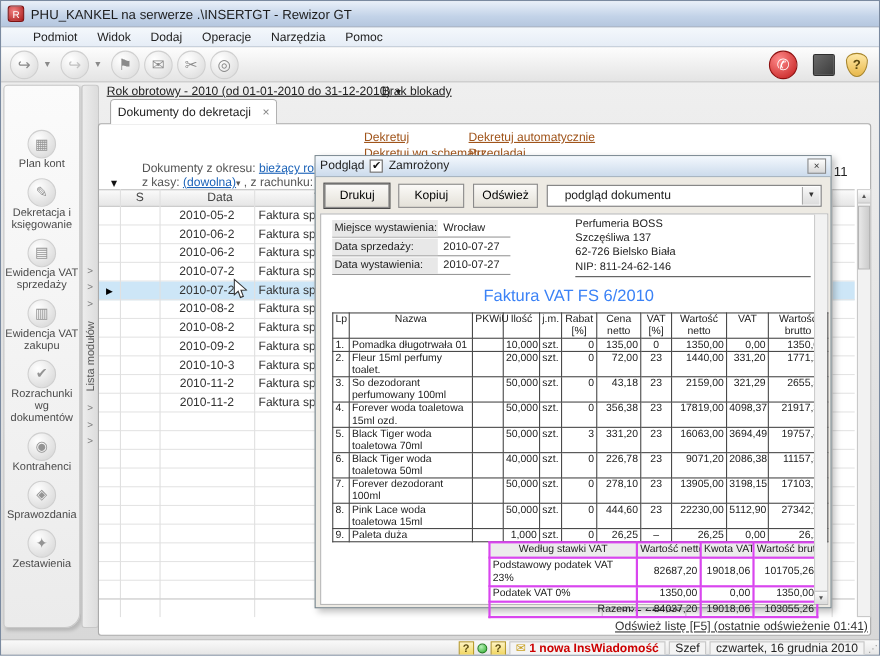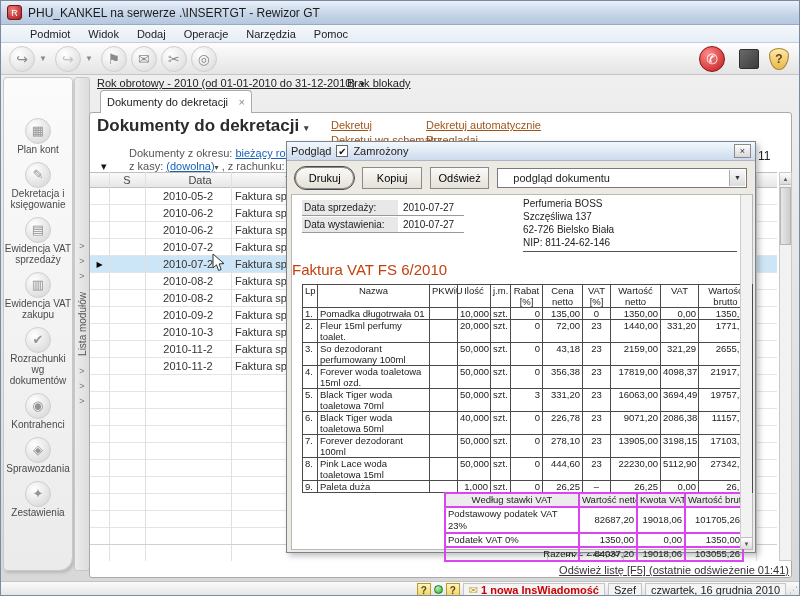--- a/index.html
+++ b/index.html
@@ -118,43 +118,43 @@
     background:#edeae3; border:1px solid #76858f; box-shadow:3px 3px 6px rgba(0,0,0,.25); }
   .dtitle { height:19px; background:linear-gradient(#f3f8fd,#ccdbec); border-bottom:1px solid #a9b6c2;
     display:flex; align-items:center; padding:0 4px; gap:5px; }
   .dclose { margin-left:auto; width:17px; height:14px; background:linear-gradient(#fdfdfd,#d8d8d8);
     border:1px solid #8a8a8a; font-size:9px; line-height:12px; text-align:center; color:#333; cursor:pointer; }
   .cbx { width:12px; height:12px; background:#fff; border:1px solid #666; font-size:10px; line-height:11px;
     text-align:center; color:#111; cursor:pointer; }
   .dtools { height:33px; display:flex; align-items:center; padding:0 8px; gap:8px; }
   .dbtn { width:60px; height:22px; background:linear-gradient(#fbfaf8,#e4e1d8); border:1px solid #8a8a8a;
     font-size:11px; cursor:pointer; font-family:"Liberation Sans",sans-serif; }
-  .dbtn.def { outline:1px solid #4a4a4a;border-radius:11px; }
+  .dbtn.def { outline:1px solid #4a4a4a; }
   .combo { width:252px; height:20px; background:#fff; border:1px solid #7a7a7a; position:relative;
     line-height:18px; padding-left:15px; cursor:pointer; }
   .combo .arr { position:absolute; right:1px; top:1px; width:16px; height:16px;
     background:linear-gradient(#f8f8f8,#dcdcdc); border-left:1px solid #aaa; text-align:center;
     font-size:7px; line-height:16px; color:#333; }
   .dpreview { position:absolute; left:4px; top:52px; width:462px; height:356px; background:#fff;
     border:1px solid #b8b8b8; font-size:10px; color:#222; }
   .pscroll { position:absolute; right:0; top:0; width:12px; height:354px; background:#f2f2f2;
     border-left:1px solid #cccccc; }
   .pscroll .dn { position:absolute; bottom:0; width:11px; height:12px; text-align:center;
     font-size:6px; line-height:12px; color:#555; background:linear-gradient(#fefefe,#dadada);
     border-top:1px solid #c0c0c0; cursor:pointer; }
   .fields { position:absolute; left:10px; top:4px; width:162px; }
   .frow { display:flex; height:17px; border-bottom:1px solid #999; align-items:center; }
   .frow .fl { width:96px; background:#e8e8e8; height:15px; line-height:15px; padding-left:2px; }
   .frow .fv { padding-left:5px; }
   .buyer { position:absolute; left:231px; top:2px; width:214px; }
   .buyer .bh { background:#e4e4e4; text-align:center; height:13px; line-height:13px; }
   .buyer .bl { line-height:13px; }
   .buyer { border-bottom:1px solid #555; padding-bottom:2px; }
-  .doctitle { position:absolute; left:0; top:66px; width:450px; text-align:left;
-    font-size:15px; color:#c2410c; }
+  .doctitle { position:absolute; left:0; top:66px; width:450px; text-align:center;
+    font-size:15px; color:#3b82f6; }
   table.inv { position:absolute; left:10px; top:89px; width:440px; border-collapse:collapse;
     table-layout:fixed; font-size:9.5px; }
   table.inv th, table.inv td { border:1px solid #4a4a4a; padding:0 2px; line-height:11px; vertical-align:top; }
   table.inv th { font-weight:normal; text-align:center; }
   .tr { text-align:right; } .tc { text-align:center; }
   table.sum { position:absolute; left:152px; top:297px; width:298px; border-collapse:collapse;
     table-layout:fixed; font-size:9.5px; }
   table.sum th, table.sum td { border:2px solid #d946ef; padding:0 2px; line-height:12px; }
   table.sum th { font-weight:normal; background:#ececec; text-align:center; overflow:hidden; white-space:nowrap; }
 
@@ -248,23 +248,20 @@
     <span class="chev">&gt;</span>
     <span class="chev">&gt;</span>
   </div>
 
   <div class="panel"></div>
   <div class="tab">
     <span>Dokumenty do dekretacji</span>
     <span class="tabx">×</span>
   </div>
 
-  <div class="pgtitle">
-    <span>Dokumenty do dekretacji</span> <span class="caret">▾</span>
-  </div>
 
   <div class="alink" style="left:330px; top:44px;">Dekretuj</div>
   <div class="alink" style="left:425px; top:44px;">Dekretuj automatycznie</div>
   <div class="alink" style="left:330px; top:59px;">Dekretuj wg schematu</div>
   <div class="alink" style="left:425px; top:59px;">Przeglądaj</div>
 
   <div class="filt" style="left:128px; top:72px;">
     <span>Dokumenty z okresu:</span>
     <span class="blulink">bieżący rok obrot</span>
   </div>
@@ -406,20 +403,24 @@
     <button class="dbtn">Kopiuj</button>
     <button class="dbtn">Odśwież</button>
     <div class="combo">
       <span>podgląd dokumentu</span>
       <span class="arr">▼</span>
     </div>
   </div>
 
   <div class="dpreview">
     <div class="fields">
+      <div class="frow">
+          <span class="fl">Miejsce wystawienia:</span>
+          <span class="fv">Wrocław</span>
+        </div>
       <div class="frow">
           <span class="fl">Data sprzedaży:</span>
           <span class="fv">2010-07-27</span>
         </div>
       <div class="frow">
           <span class="fl">Data wystawienia:</span>
           <span class="fv">2010-07-27</span>
         </div>
     </div>
     <div class="buyer">

